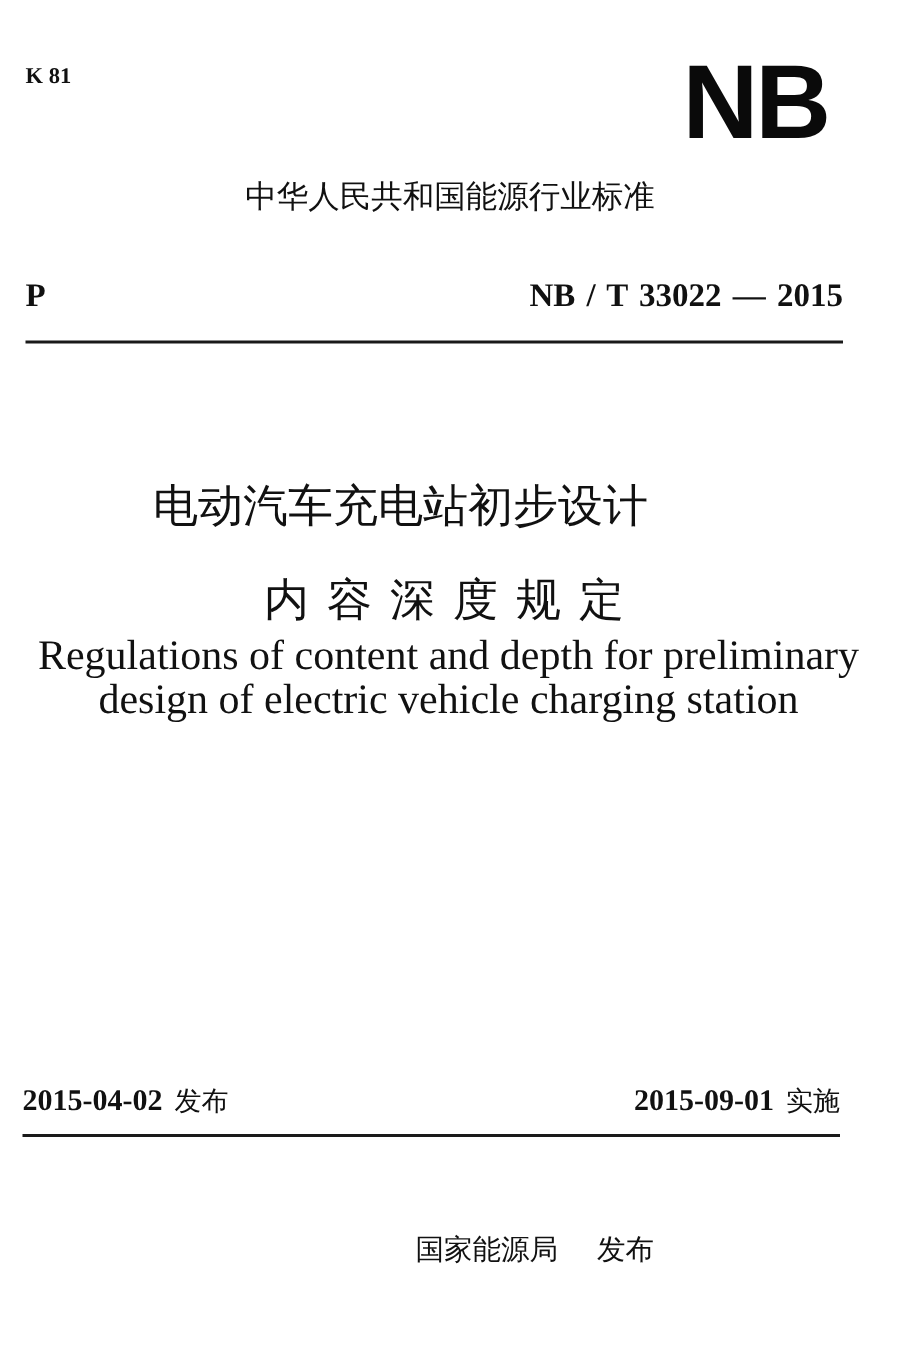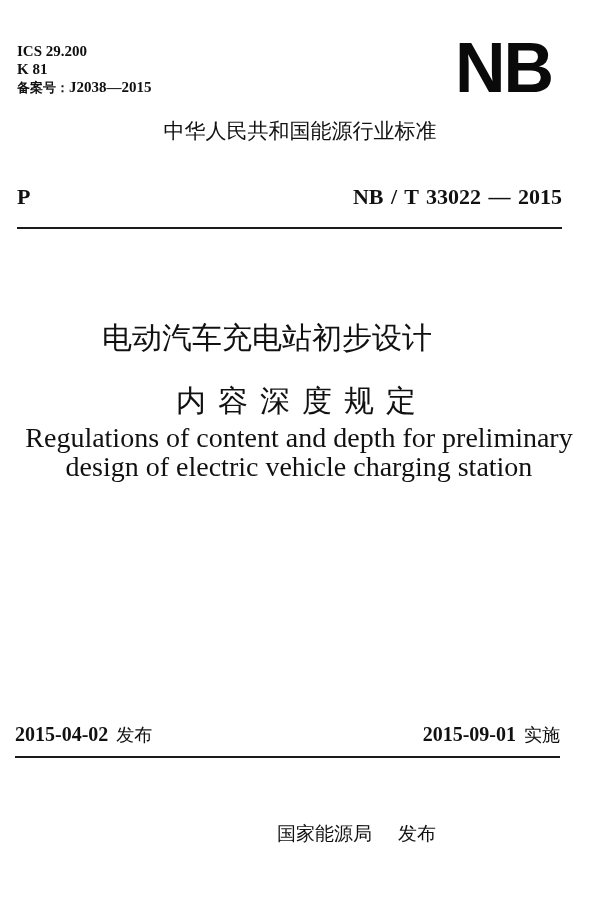--- a/index.html
+++ b/index.html
@@ -140,25 +140,21 @@
       padding-left: 17px;
       box-sizing: border-box;
       margin-left: 48px;
     }
     .publisher .gap { display: inline-block; width: 26px; }
   </style>
 </head>
 <body>
 
 <div class="abs" style="left:17px; top:42px;">
-  <div class="meta-line">ICS 29.200</div>
   <div class="meta-line">K 81</div>
-  <div class="meta-line">
-    <span class="meta-cn">备案号：</span><span>J2038—2015</span>
-  </div>
 </div>
 
 <div class="abs logo">NB</div>
 
 <div class="abs industry-title">中华人民共和国能源行业标准</div>
 
 <div class="abs class-p">P</div>
 <div class="abs std-number">NB / T  33022 — 2015</div>
 
 <div class="abs rule rule-top"></div>

